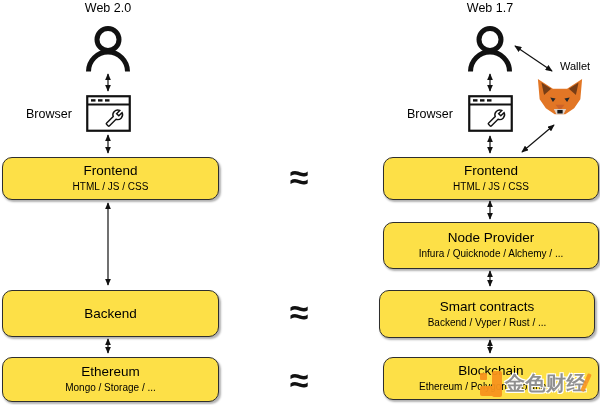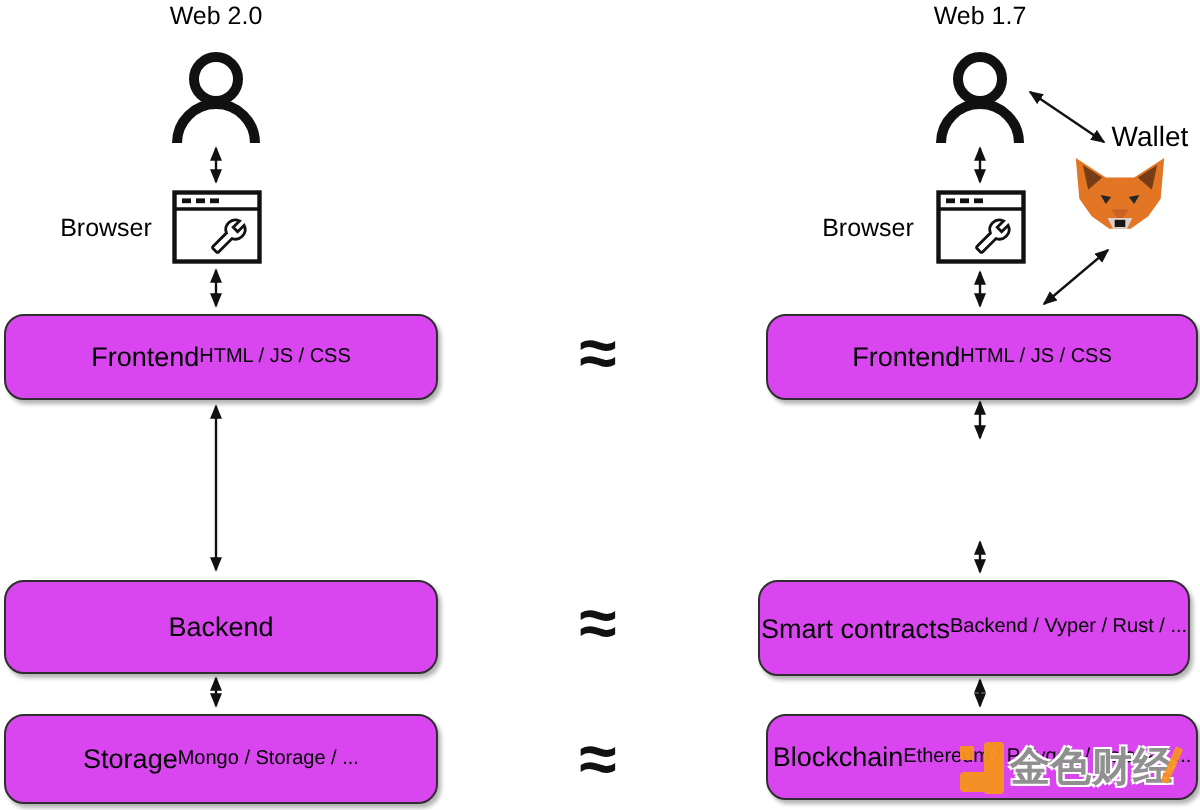--- a/index.html
+++ b/index.html
@@ -2,26 +2,26 @@
 <html><head>
 <meta charset="utf-8">
 <style>
   html,body{margin:0;padding:0;background:#fff;}
   .canvas{
     position:relative;width:600px;height:405px;background:#fff;overflow:hidden;
     font-family:"Liberation Sans","DejaVu Sans",sans-serif;color:#000;
   }
   .abs{position:absolute;}
   .col-title{font-size:12.5px;text-align:center;width:80px;}
-  .side-label{font-size:12.5px;text-align:center;width:54px;}
-  .wallet-label{font-size:14px;text-align:center;width:48px;}
+  .side-label{font-size:12.5px;text-align:left;width:54px;}
+  .wallet-label{font-size:11px;text-align:center;width:48px;}
   .box{
-    position:absolute;background:#d946ef;border:1.5px solid #2e2e2e;border-radius:10px;
+    position:absolute;background:#fde047;border:1.5px solid #2e2e2e;border-radius:10px;
     box-shadow:1.5px 2px 2px rgba(0,0,0,0.30);
-    display:flex;flex-direction:row;align-items:center;justify-content:center;
+    display:flex;flex-direction:column;align-items:center;justify-content:center;
     text-align:center;
   }
   .box-title{font-size:13.5px;line-height:17px;white-space:nowrap;}
   .box-sub{font-size:10px;line-height:16px;white-space:nowrap;}
   .approx{
     position:absolute;left:282px;width:34px;text-align:center;
     font-size:34px;font-weight:bold;line-height:38px;height:38px;color:#111;
   }
   .connectors{position:absolute;left:0;top:0;pointer-events:none;}
   .watermark{
@@ -88,21 +88,21 @@
   </svg>
 
   <div class="box" style="left:2px;top:157px;width:215px;height:41px;">
     <div class="box-title">Frontend</div>
     <div class="box-sub">HTML / JS / CSS</div>
   </div>
   <div class="box" style="left:2px;top:290px;width:215px;height:45px;">
     <div class="box-title">Backend</div>
   </div>
   <div class="box" style="left:2px;top:357px;width:215px;height:43px;">
-    <div class="box-title">Storage</div>
+    <div class="box-title">Ethereum</div>
     <div class="box-sub">Mongo / Storage / ...</div>
   </div>
 
   <div class="approx" style="top:158px;">≈</div>
   <div class="approx" style="top:293px;">≈</div>
   <div class="approx" style="top:361px;">≈</div>
 
   <div class="abs col-title" style="left:450px;top:1px;">Web 1.7</div>
 
   <svg class="abs" style="left:466px;top:26px;" width="48" height="46" viewBox="0 0 48 46">
@@ -137,20 +137,24 @@
       <g transform="translate(24,0) scale(-1,1)">
         <path d="M22.7 19l-9.1-9.1c.9-2.3.4-5-1.5-6.9-2-2-5-2.4-7.4-1.3L9 6 6 9 1.6 4.7C.4 7.1.9 10.1 2.9 12.1c1.9 1.9 4.6 2.4 6.9 1.5l9.1 9.1c.4.4 1 .4 1.4 0l2.3-2.3c.5-.4.5-1.1.1-1.4z" fill="#fff" stroke="#111" stroke-width="1.9"></path>
       </g>
     </g>
   </svg>
 
   <div class="box" style="left:383px;top:157px;width:214px;height:41px;">
     <div class="box-title">Frontend</div>
     <div class="box-sub">HTML / JS / CSS</div>
   </div>
+  <div class="box" style="left:383px;top:222px;width:214px;height:45px;">
+    <div class="box-title">Node Provider</div>
+    <div class="box-sub">Infura / Quicknode / Alchemy / ...</div>
+  </div>
   <div class="box" style="left:379px;top:290px;width:214px;height:46px;">
     <div class="box-title">Smart contracts</div>
     <div class="box-sub">Backend / Vyper / Rust / ...</div>
   </div>
   <div class="box" style="left:383px;top:357px;width:214px;height:41px;">
     <div class="box-title">Blockchain</div>
     <div class="box-sub">Ethereum / Polygon / Solana / ...</div>
   </div>
 
   <div class="watermark">

